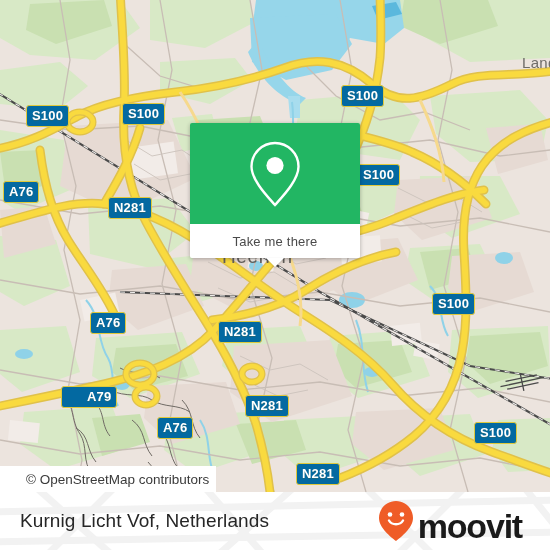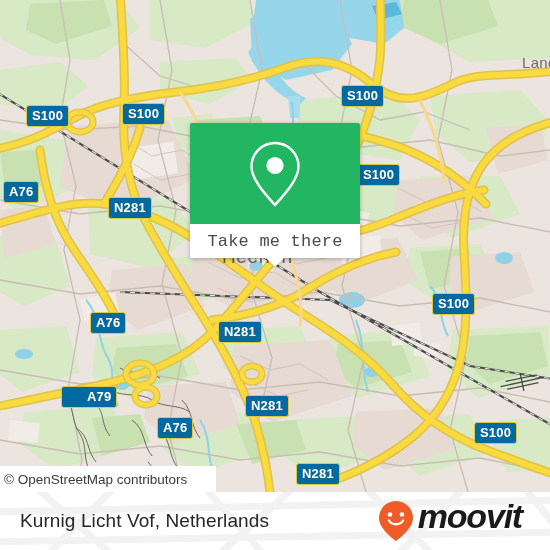--- a/index.html
+++ b/index.html
@@ -69,21 +69,21 @@
   
   #attribution {
     position: absolute;
     left: 0;
     top: 466px;
     height: 26px;
     width: 216px;
     background: #ffffff;
     display: flex;
     align-items: center;
-    padding-left: 4px;
+    padding-left: 26px;
     box-sizing: border-box;
   }
   #attribution span {
     font-family: "Liberation Sans", sans-serif;
     font-size: 13.5px;
     color: #3a3a3a;
     white-space: nowrap;
   }
 
   
@@ -107,22 +107,22 @@
   #callout-bottom {
     background: #ffffff;
     height: 34px;
     border-radius: 0 0 2px 2px;
     display: flex;
     align-items: center;
     justify-content: center;
     position: relative;
   }
   #callout-bottom .cta {
-    font-family: Liberation Mono, monospace;
-    font-size: 17px;
+    font-family: Liberation Sans, sans-serif;
+    font-size: 13px;
     color: #4a4a4a;
     letter-spacing: .2px;
   }
   #callout-tail {
     position: absolute;
     left: 50%;
     margin-left: -9px;
     bottom: -9px;
     width: 0; height: 0;
     border-left: 9px solid transparent;
@@ -157,23 +157,22 @@
   }
   #place-title {
     font-family: "Liberation Sans", sans-serif;
     font-size: 19px;
     color: #262626;
     letter-spacing: .1px;
     white-space: nowrap;
   }
   #brand {
     display: flex;
-    align-items: flex-start;
+    align-items: flex-end;
     gap: 2px;
-    font-style: italic;
   }
   #brand-word {
     font-family: "Liberation Sans", sans-serif;
     font-size: 34px;
     font-weight: bold;
     color: #1a1a1a;
     letter-spacing: -1.2px;
     line-height: 1;
   }
 </style>

